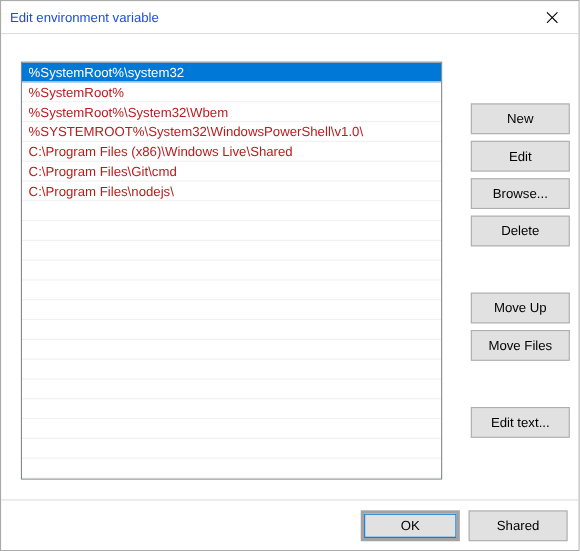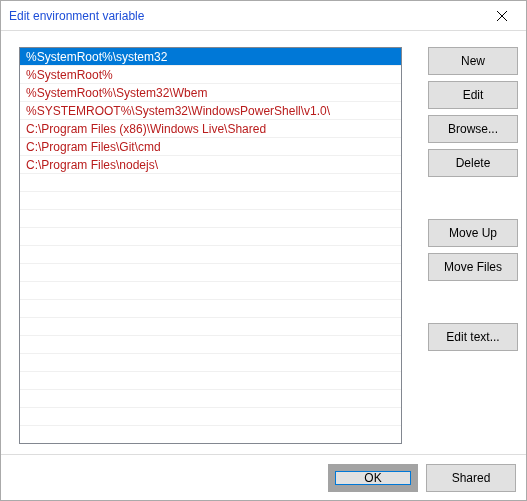--- a/index.html
+++ b/index.html
@@ -2,28 +2,28 @@
 <html><head>
   <meta charset="utf-8">
   <style>
     * { box-sizing: border-box; font-family: 'Segoe UI', Tahoma, sans-serif; font-size: 12px; }
     body { margin: 0; background: #fff; width: 527px; height: 501px; overflow: hidden; }
     .window { width: 527px; height: 501px; border: 1px solid #aaa; background: #fff; display: flex; flex-direction: column; box-shadow: 0 2px 6px rgba(0,0,0,0.2); }
     .titlebar { height: 30px; display: flex; align-items: center; padding: 0 2px 0 8px; border-bottom: 1px solid #ddd; }
     .titlebar-title { flex: 1; font-size: 12px; color: #1d4ed8; }
     .close-btn { width: 45px; height: 28px; display: flex; align-items: center; justify-content: center; color: #000; }
     .close-btn svg { width: 10px; height: 10px; }
-    .content { flex: 1; display: flex; padding: 16px 8px 10px 18px; gap: 26px; }
+    .content { flex: 1; display: flex; padding: 16px 8px 10px 18px; gap: 26px; align-items: center; }
     .listbox { flex: 1; border: 1px solid #828790; background: #fff; overflow: hidden; }
     .list-row { height: 18px; line-height: 18px; padding: 0 6px; color: #b91c1c; white-space: nowrap; border-bottom: 1px solid #f0f0f0; position: relative; }
     .list-row.selected { background: #0078d7; color: #fff; }
     .list-row.empty { border-bottom: 1px solid #f0f0f0; }
     .sidebar { width: 90px; display: flex; flex-direction: column; gap: 6px; }
     .btn { height: 28px; border: 1px solid #adadad; background: #e1e1e1; color: #000; display: flex; align-items: center; justify-content: center; cursor: default; padding: 0 4px; }
-    .btn.default { border: 7px solid #a3a3a3; box-shadow: inset 0 0 0 1px #0078d7; }
+    .btn.default { border: 3px solid #a3a3a3; box-shadow: inset 0 0 0 1px #0078d7; }
     .gap-lg { height: 30px; }
     .footer { height: 46px; border-top: 1px solid #ddd; display: flex; align-items: center; justify-content: flex-end; padding: 0 10px; gap: 8px; }
     .footer .btn { width: 90px; }
   </style>
 </head>
 <body>
 
 <div class="window">
   <div class="titlebar">
     <div class="titlebar-title">Edit environment variable</div>

